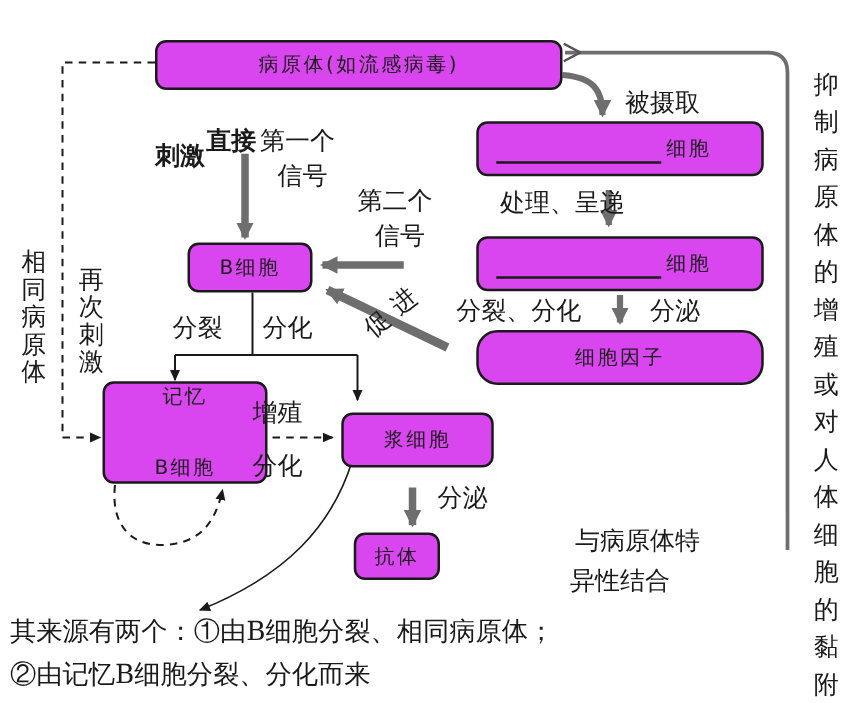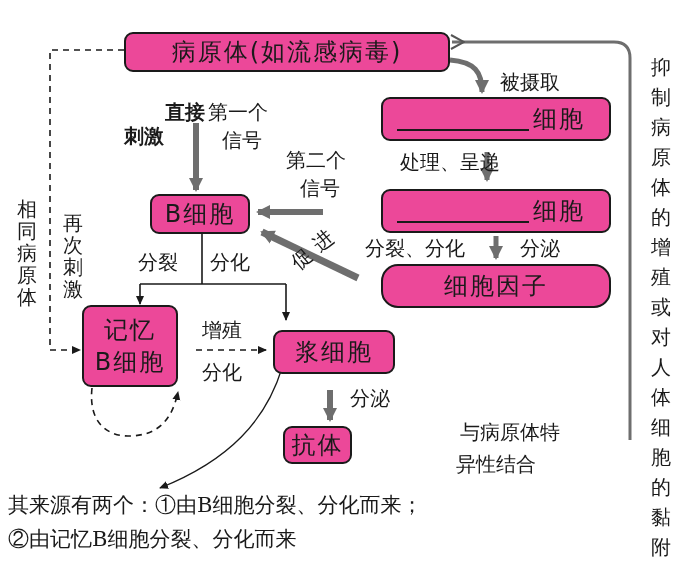--- a/index.html
+++ b/index.html
@@ -1,20 +1,20 @@
 <!DOCTYPE html>
 <html><head>
 <meta charset="utf-8">
 <style>
   html, body { margin:0; padding:0; background:#ffffff; }
   body { width:688px; height:562px; position:relative; overflow:hidden;
          font-family:"DejaVu Sans", sans-serif; color:#1a1a1a; }
-  .box { position:absolute; border:2px solid #1a1a1a; border-radius:9px; background:#ec4899;
+  .box { position:absolute; border:2px solid #1a1a1a; border-radius:9px; background:#d946ef;
          display:flex; align-items:center; justify-content:center; box-sizing:border-box;
-         font-size:24px; letter-spacing:2px; }
+         font-size:16px; letter-spacing:2px; }
   .lbl { position:absolute; font-size:20px; line-height:24px; white-space:nowrap; }
   .vlbl { position:absolute; font-size:20px; line-height:22px; width:22px; text-align:center; word-break:break-all;margin-top:40px; }
   .blank { display:inline-block; border-bottom:2px solid #1a1a1a; width:132px; height:22px; margin-right:4px; vertical-align:bottom; }
   .note { position:absolute; font-family:"DejaVu Serif", serif; font-size:21px; line-height:30px; white-space:nowrap; }
   svg.overlay { position:absolute; left:0; top:0; }
 </style>
 </head>
 <body>
 
 <svg class="overlay" width="688" height="562">
@@ -68,36 +68,36 @@
 
 <div class="box" style="left:381px;top:189px;width:230px;height:44px;justify-content:flex-start;padding-left:14px;">
   <span class="blank"></span>
     <span>细胞</span>
 </div>
 
 <div class="box" style="left:381px;top:264px;width:230px;height:44px;border-radius:17px;">细胞因子</div>
 
 <div class="box" style="left:150px;top:194px;width:100px;height:40px;">B细胞</div>
 
-<div class="box" style="left:82px;top:305px;width:96px;height:82px;flex-direction:column;">
+<div class="box" style="left:82px;top:305px;width:132px;height:82px;flex-direction:column;justify-content:space-between;">
   <span>记忆</span>
   <span>B细胞</span>
 </div>
 
 <div class="box" style="left:273px;top:330px;width:122px;height:44px;">浆细胞</div>
 
 <div class="box" style="left:283px;top:426px;width:69px;height:38px;">抗体</div>
 
 <div class="lbl" style="left:500px;top:70px;">被摄取</div>
 <div class="lbl" style="left:400px;top:150px;">处理、呈递</div>
 <div class="lbl" style="left:365px;top:236px;">分裂、分化</div>
 <div class="lbl" style="left:520px;top:236px;">分泌</div>
 
 <div class="lbl" style="left:124px;top:100px;font-weight:bold;margin-left:41px;">直接</div>
-<div class="lbl" style="left:124px;top:124px;font-weight:bold;">刺激</div>
+<div class="lbl" style="left:124px;top:112px;font-weight:bold;">刺激</div>
 <div class="lbl" style="left:208px;top:100px;">第一个</div>
 <div class="lbl" style="left:222px;top:128px;">信号</div>
 <div class="lbl" style="left:286px;top:148px;">第二个</div>
 <div class="lbl" style="left:300px;top:176px;">信号</div>
 
 <div class="lbl" style="left:286px;top:256px;transform:rotate(-40deg);transform-origin:left top;letter-spacing:8px;">促进</div>
 
 <div class="lbl" style="left:138px;top:250px;">分裂</div>
 <div class="lbl" style="left:210px;top:250px;">分化</div>
 
@@ -107,14 +107,14 @@
 <div class="lbl" style="left:350px;top:386px;">分泌</div>
 
 <div class="vlbl" style="left:16px;top:158px;">相同病原体</div>
 <div class="vlbl" style="left:62px;top:172px;">再次刺激</div>
 
 <div class="vlbl" style="left:650px;top:12px;line-height:30px;">抑制病原体的增殖或对人体细胞的黏附</div>
 
 <div class="lbl" style="left:444px;top:420px;margin-left:16px;">与病原体特</div>
 <div class="lbl" style="left:456px;top:452px;">异性结合</div>
 
-<div class="note" style="left:8px;top:490px;">其来源有两个：①由B细胞分裂、分化而来；</div>
+<div class="note" style="left:8px;top:490px;">其来源有两个：①由B细胞分裂、相同病原体；</div>
 <div class="note" style="left:8px;top:524px;">②由记忆B细胞分裂、分化而来</div>
 
 </body></html>

